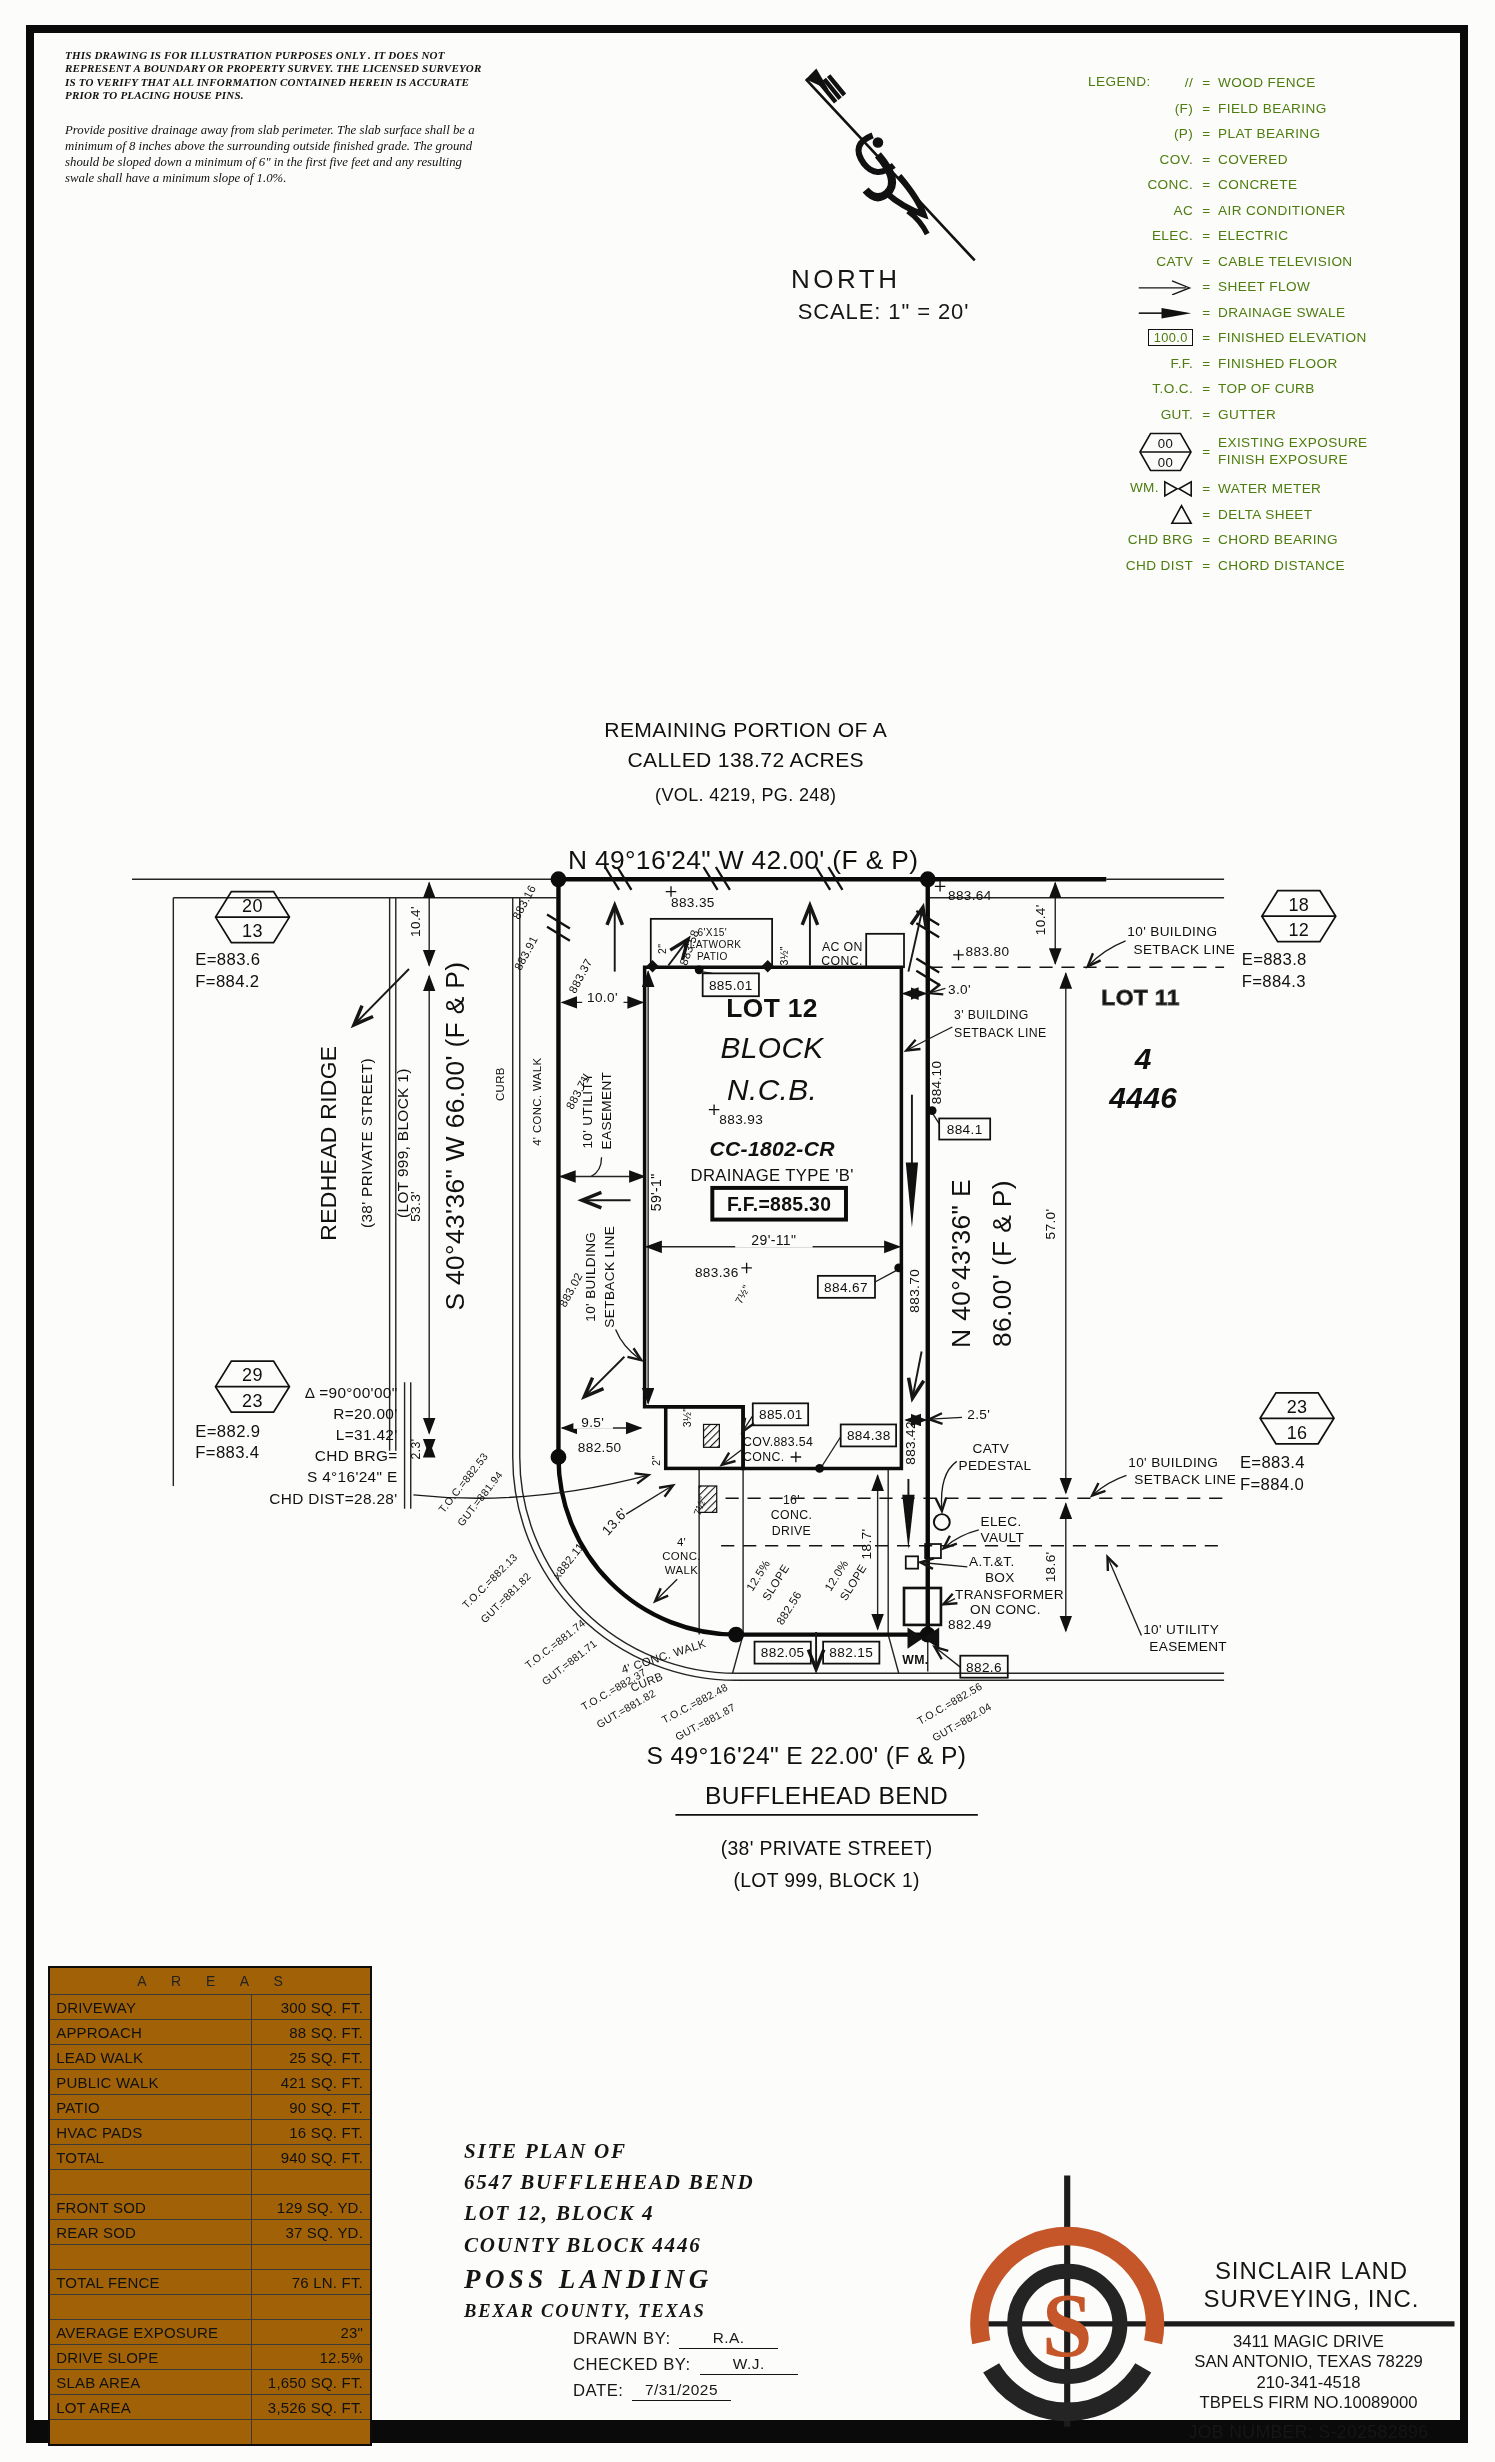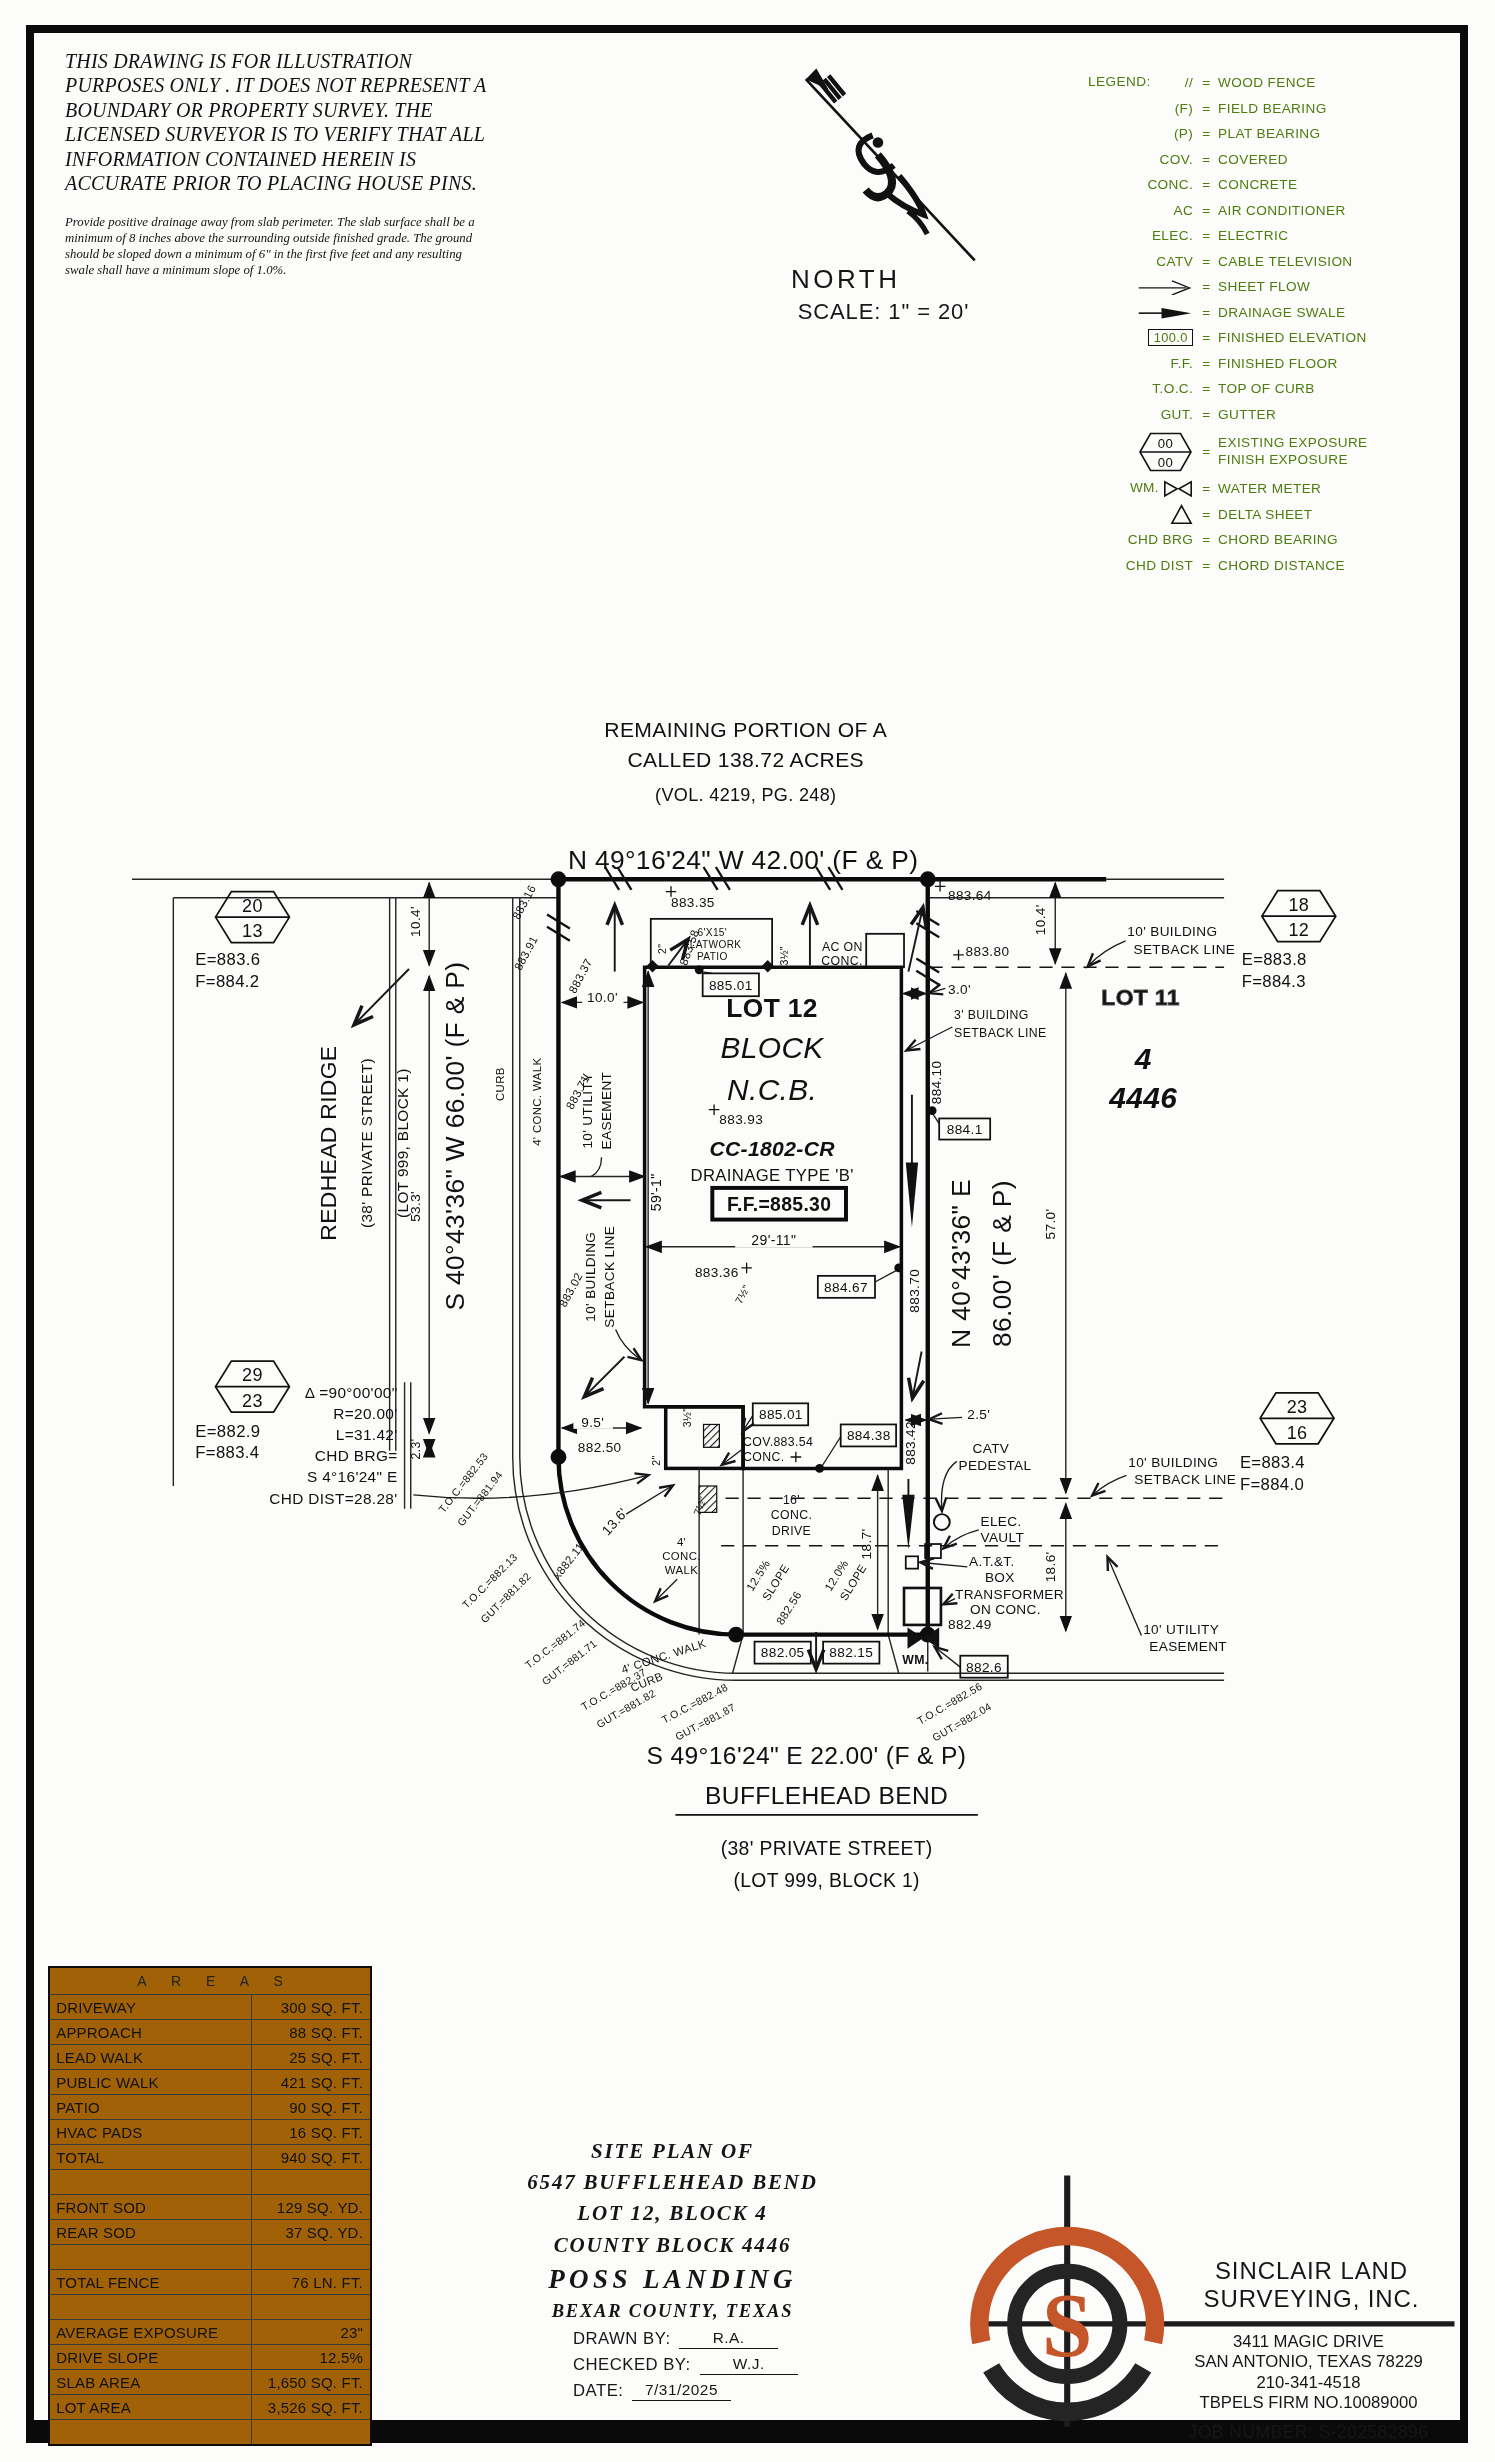--- a/index.html
+++ b/index.html
@@ -3,21 +3,21 @@
 <meta charset="utf-8">
 <style>
   html,body{margin:0;padding:0;background:#e8e8e6}
   .page{position:relative;width:1495px;height:2462px;background:#fcfcfa;color:#111;
         font-family:"Liberation Sans",sans-serif;overflow:hidden}
   .frame{position:absolute;left:26px;top:24.6px;width:1426px;height:2397px;border:8px solid #0a0a0a}
   .frame-bottom{position:absolute;left:26px;top:2420px;width:1442px;height:23px;background:#0a0a0a}
 
   
   .disc{position:absolute;left:65px;top:49px;width:427px;font-family:"Liberation Serif",serif;font-style:italic}
-  .disc .p1{font-size:20px;line-height:1.22;letter-spacing:0.2px;font-weight:400}
+  .disc .p1{font-size:11px;line-height:1.22;letter-spacing:0.2px;font-weight:700}
   .disc .p2{font-size:12.8px;line-height:1.25;margin-top:20px}
 
   
   .north-label{position:absolute;left:791px;top:264px;width:185px;
                font-size:26px;letter-spacing:3.5px;color:#161616}
   .scale-label{position:absolute;left:756px;top:299px;width:255px;text-align:center;
                font-size:22px;letter-spacing:0.9px;color:#161616}
 
   
   .legend{position:absolute;left:1089px;top:70px;width:373px;color:#4d7c0f}
@@ -32,21 +32,21 @@
   .areas{position:absolute;left:48px;top:1966px;width:320px;border:2.6px solid #0c0c0c;background:#a16207}
   .ahead{height:26px;display:flex;align-items:center;justify-content:center;font-size:14px;
          letter-spacing:10.6px;padding-left:10.6px;color:#222}
   .arow{display:grid;grid-template-columns:201px 1fr;height:24px;border-top:1.5px solid #3a3a3a;
         font-size:15px;align-items:stretch}
   .arow .lab{padding-left:6.2px;letter-spacing:0.2px;display:flex;align-items:center}
   .arow .val{text-align:right;padding-right:7px;border-left:1.5px solid #3a3a3a;display:flex;
              align-items:center;justify-content:flex-end;letter-spacing:0.2px}
 
   
-  .tblock{position:absolute;left:464px;top:2139px;width:417px;text-align:center;
+  .tblock{position:absolute;left:464px;top:2139px;width:417px;text-align:left;
           font-family:"Liberation Serif",serif;font-style:italic;font-weight:bold;color:#151515}
   .tl{font-size:21px;letter-spacing:1.8px;margin-bottom:6.2px}
   .tl.big{font-size:27px;letter-spacing:4.4px;margin-top:2.6px}
   .tl.small{font-size:18.5px;letter-spacing:1.8px}
   .meta{position:absolute;left:573px;top:2329px;width:281px;font-size:16.7px;letter-spacing:0.5px;color:#161616}
   .mrow{display:flex;align-items:flex-end;margin-bottom:6.2px}
   .mlab{white-space:nowrap}
   .mval{border-bottom:1.8px solid #141414;min-width:88px;text-align:center;font-size:15.4px;
         margin-left:8.8px;padding:0 5.3px 0.9px 5.3px}
 

